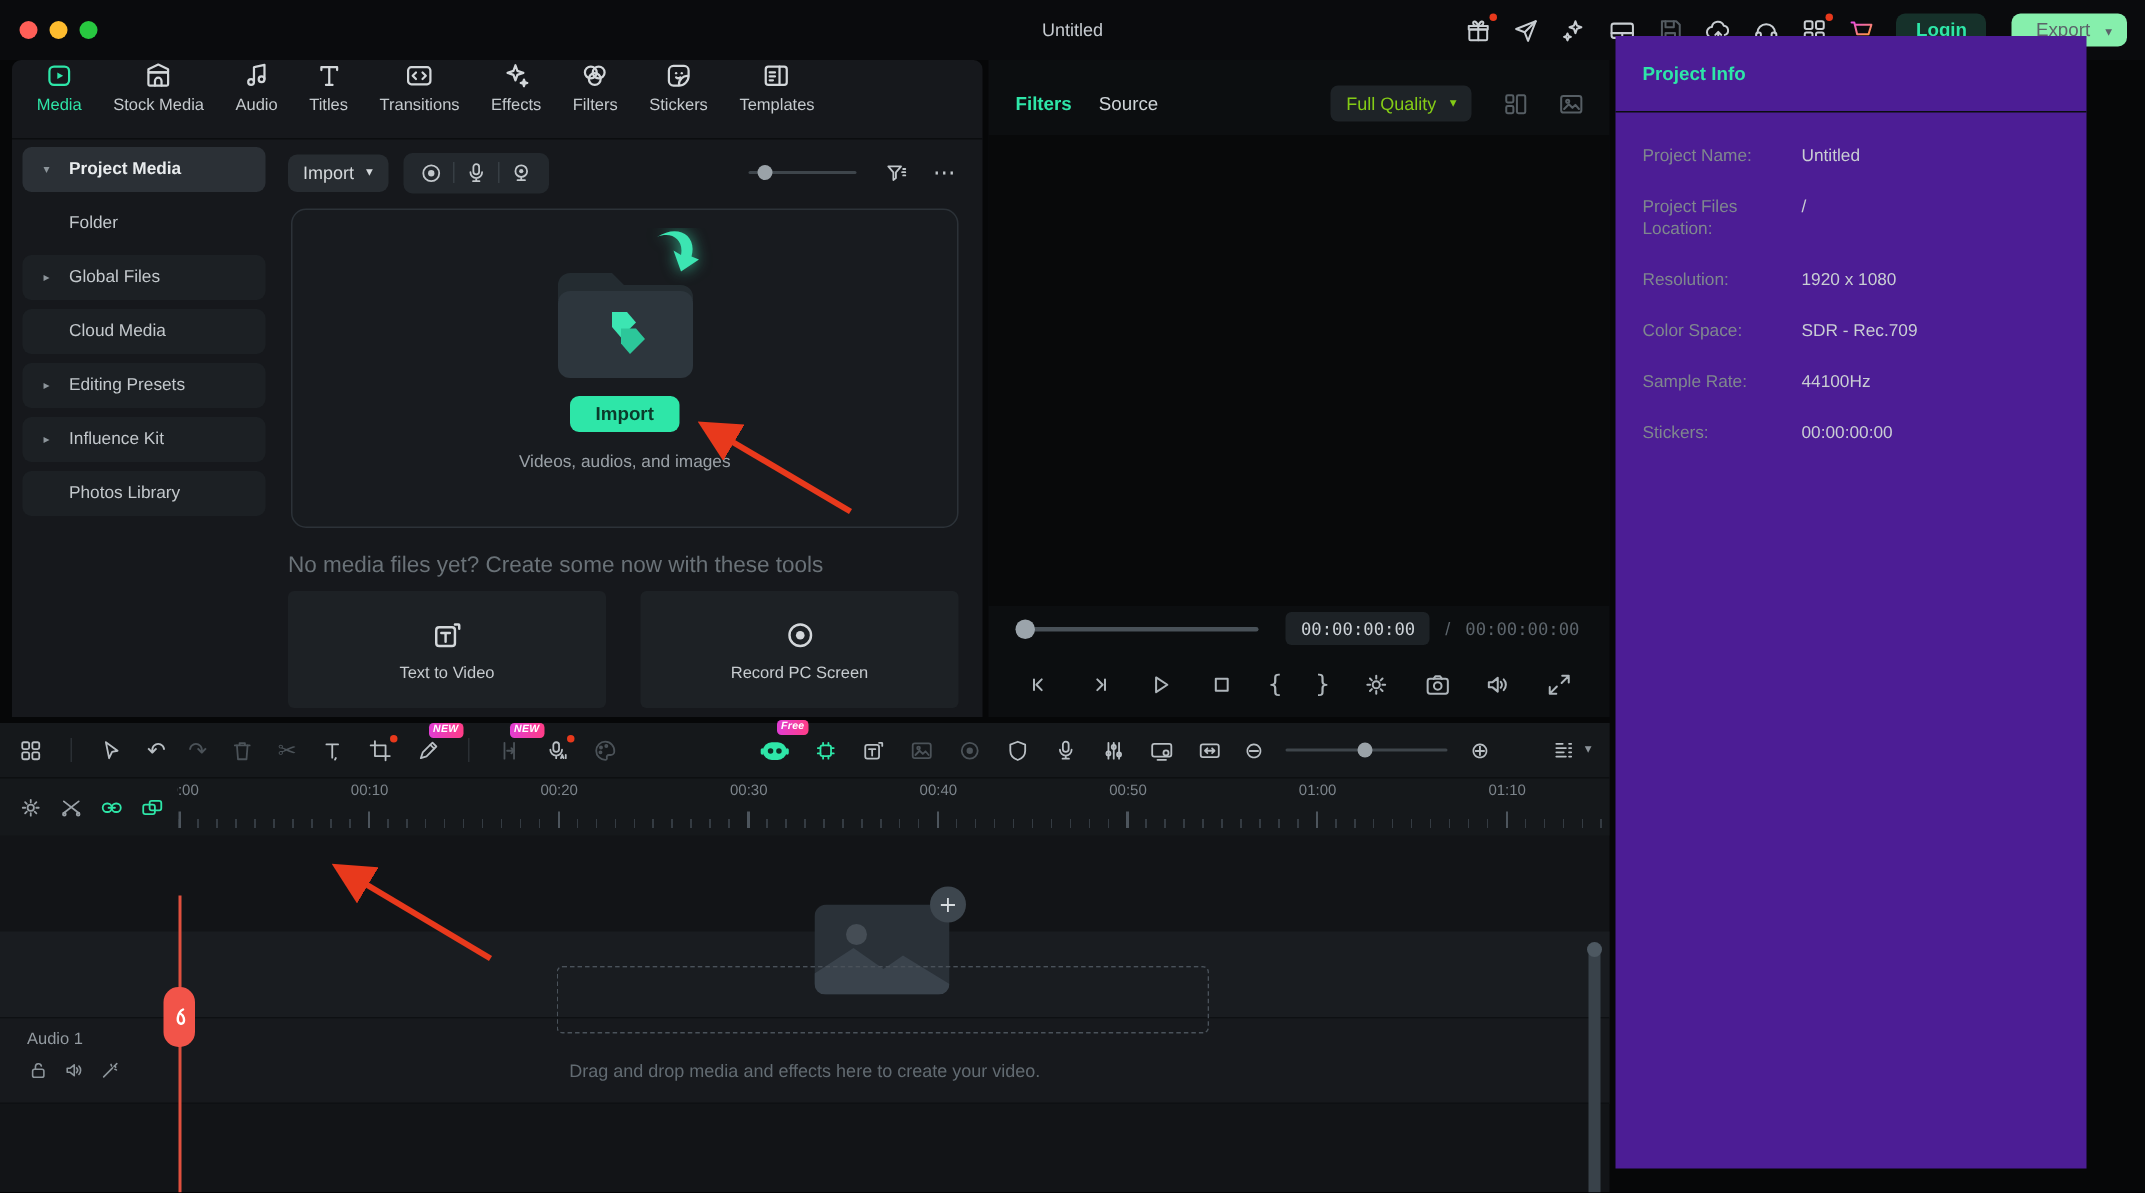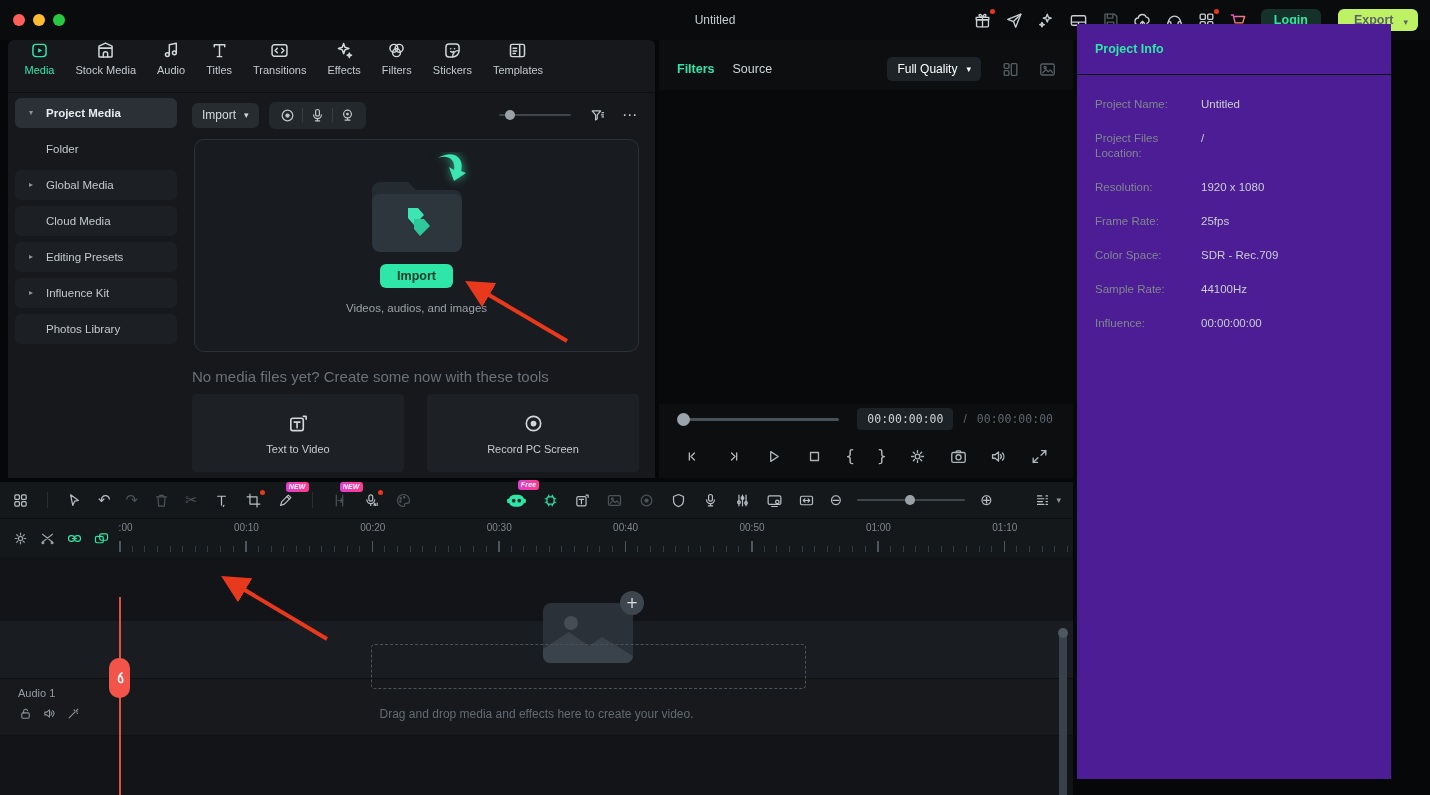--- a/index.html
+++ b/index.html
@@ -16,21 +16,21 @@
   
   #titlebar{position:absolute;left:0;top:0;width:100%;height:40px;background:#0a0b0d;display:flex;align-items:center}
   .lights{position:absolute;left:13px;top:14px;display:flex;gap:8px}
   .light{width:12px;height:12px;border-radius:50%}
   .win-title{position:absolute;left:0;right:0;text-align:center;font-size:12px;color:#c6cbd0}
   .tb-right{position:absolute;right:12px;top:0;height:40px;display:flex;align-items:center;gap:13px}
   .tb-right .ic{width:19px;height:19px;color:#c9ced2;cursor:pointer}
   .tb-right .ic.dim{color:#545c62}
   .btn-login{background:#16312a;color:var(--accent,#2ee6a8);font-weight:bold;font-size:12.5px;
              padding:4px 13px;border-radius:6px;cursor:pointer}
-  .btn-export{background:#bef264;color:#5b636a;font-weight:bold;font-size:12.5px;padding:4px 10px 4px 16px;
+  .btn-export{background:#86efac;color:#5b636a;font-weight:normal;font-size:12.5px;padding:4px 10px 4px 16px;
               border-radius:6px;display:flex;align-items:flex-end;gap:10px;cursor:pointer;margin-left:4px}
   .chev{font-size:9px;line-height:1}
 
   
   #media-panel{position:absolute;left:8px;top:40px;width:647px;height:438px;background:#16181c;border-radius:6px 6px 0 0}
   .tabs{display:flex;align-items:flex-start;height:52px;padding:0 6px;border-bottom:1px solid #0b0d0f}
   .tab{display:flex;flex-direction:column;align-items:center;gap:3px;padding:0 10.5px;cursor:pointer;color:#d3d7da}
   .tab .ic{width:21px;height:21px}
   .tab .t-label{font-size:11px;color:#c4c9cd}
   .tab.active{color:var(--accent,#2ee6a8)}
@@ -67,21 +67,21 @@
         align-items:center;justify-content:center;gap:8px;cursor:pointer}
   .card .ic{width:23px;height:23px;color:#d3d7da}
   .card .c-label{font-size:11px;color:#c6cbcf}
 
   
   #preview-panel{position:absolute;left:659px;top:40px;width:414px;height:438px;background:#0c0e10;display:flex;flex-direction:column}
   .pv-header{display:flex;align-items:center;height:50px;padding:8px 16px 0 18px;box-sizing:border-box}
   .pv-tab{font-size:12.5px;color:#cfd4d8;margin-right:18px;cursor:pointer}
   .pv-tab.active{color:var(--accent,#2ee6a8);font-weight:bold}
   .pv-quality{margin-left:auto;display:flex;align-items:center;gap:9px;background:#1e2327;border-radius:5px;
-              height:24px;padding:0 10px;font-size:12px;color:#ffffff;cursor:pointer}
+              height:24px;padding:0 10px;font-size:12px;color:#84cc16;cursor:pointer}
   .pv-hicons{display:flex;gap:18px;margin-left:20px}
   .pv-hicons .ic{width:19px;height:19px;color:#565e64;cursor:pointer}
   .pv-video{flex:1;background:#08090a}
   .pv-scrub{display:flex;align-items:center;height:30px;padding:0 20px}
   .scrub-track{position:relative;width:160px;height:3px;background:#495158;border-radius:3px}
   .scrub-knob{position:absolute;left:-2px;top:-5px;width:13px;height:13px;border-radius:50%;background:#9ba4ab;cursor:pointer}
   .tc-box{margin-left:auto;background:#1d2226;border-radius:4px;padding:4px 10px;
           font-family:"DejaVu Sans Mono",monospace;font-size:11.5px;color:#ccd2d7}
   .tc-sep{margin:0 10px;color:#5d656c;font-size:12px}
   .tc-total{font-family:"DejaVu Sans Mono",monospace;font-size:11.5px;color:#5d656c}
@@ -538,21 +538,21 @@
       <aside class="m-side">
         <div class="s-item active">
             <span class="caret glyph">▾</span>
             <span>Project Media</span>
           </div>
         <div class="s-item child">
             <span>Folder</span>
           </div>
         <div class="s-item">
             <span class="caret glyph">▸</span>
-            <span>Global Media</span>
+            <span>Global Files</span>
           </div>
         <div class="s-item child" style="background:#1c2024">
             <span>Cloud Media</span>
           </div>
         <div class="s-item">
             <span class="caret glyph">▸</span>
             <span>Editing Presets</span>
           </div>
         <div class="s-item">
             <span class="caret glyph">▸</span>
@@ -719,33 +719,29 @@
         </div>
       <div class="ip-row">
           <span class="ip-label">Project Files Location:</span>
           <span class="ip-value">/</span>
         </div>
       <div class="ip-row">
           <span class="ip-label">Resolution:</span>
           <span class="ip-value">1920 x 1080</span>
         </div>
       <div class="ip-row">
-          <span class="ip-label">Frame Rate:</span>
-          <span class="ip-value">25fps</span>
-        </div>
-      <div class="ip-row">
           <span class="ip-label">Color Space:</span>
           <span class="ip-value">SDR - Rec.709</span>
         </div>
       <div class="ip-row">
           <span class="ip-label">Sample Rate:</span>
           <span class="ip-value">44100Hz</span>
         </div>
       <div class="ip-row">
-          <span class="ip-label">Influence:</span>
+          <span class="ip-label">Stickers:</span>
           <span class="ip-value">00:00:00:00</span>
         </div>
     </div>
   </aside>
 
   <section id="timeline-panel">
     <div class="tl-toolbar">
       <div class="g1">
         <span class="ic">
             <svg>

